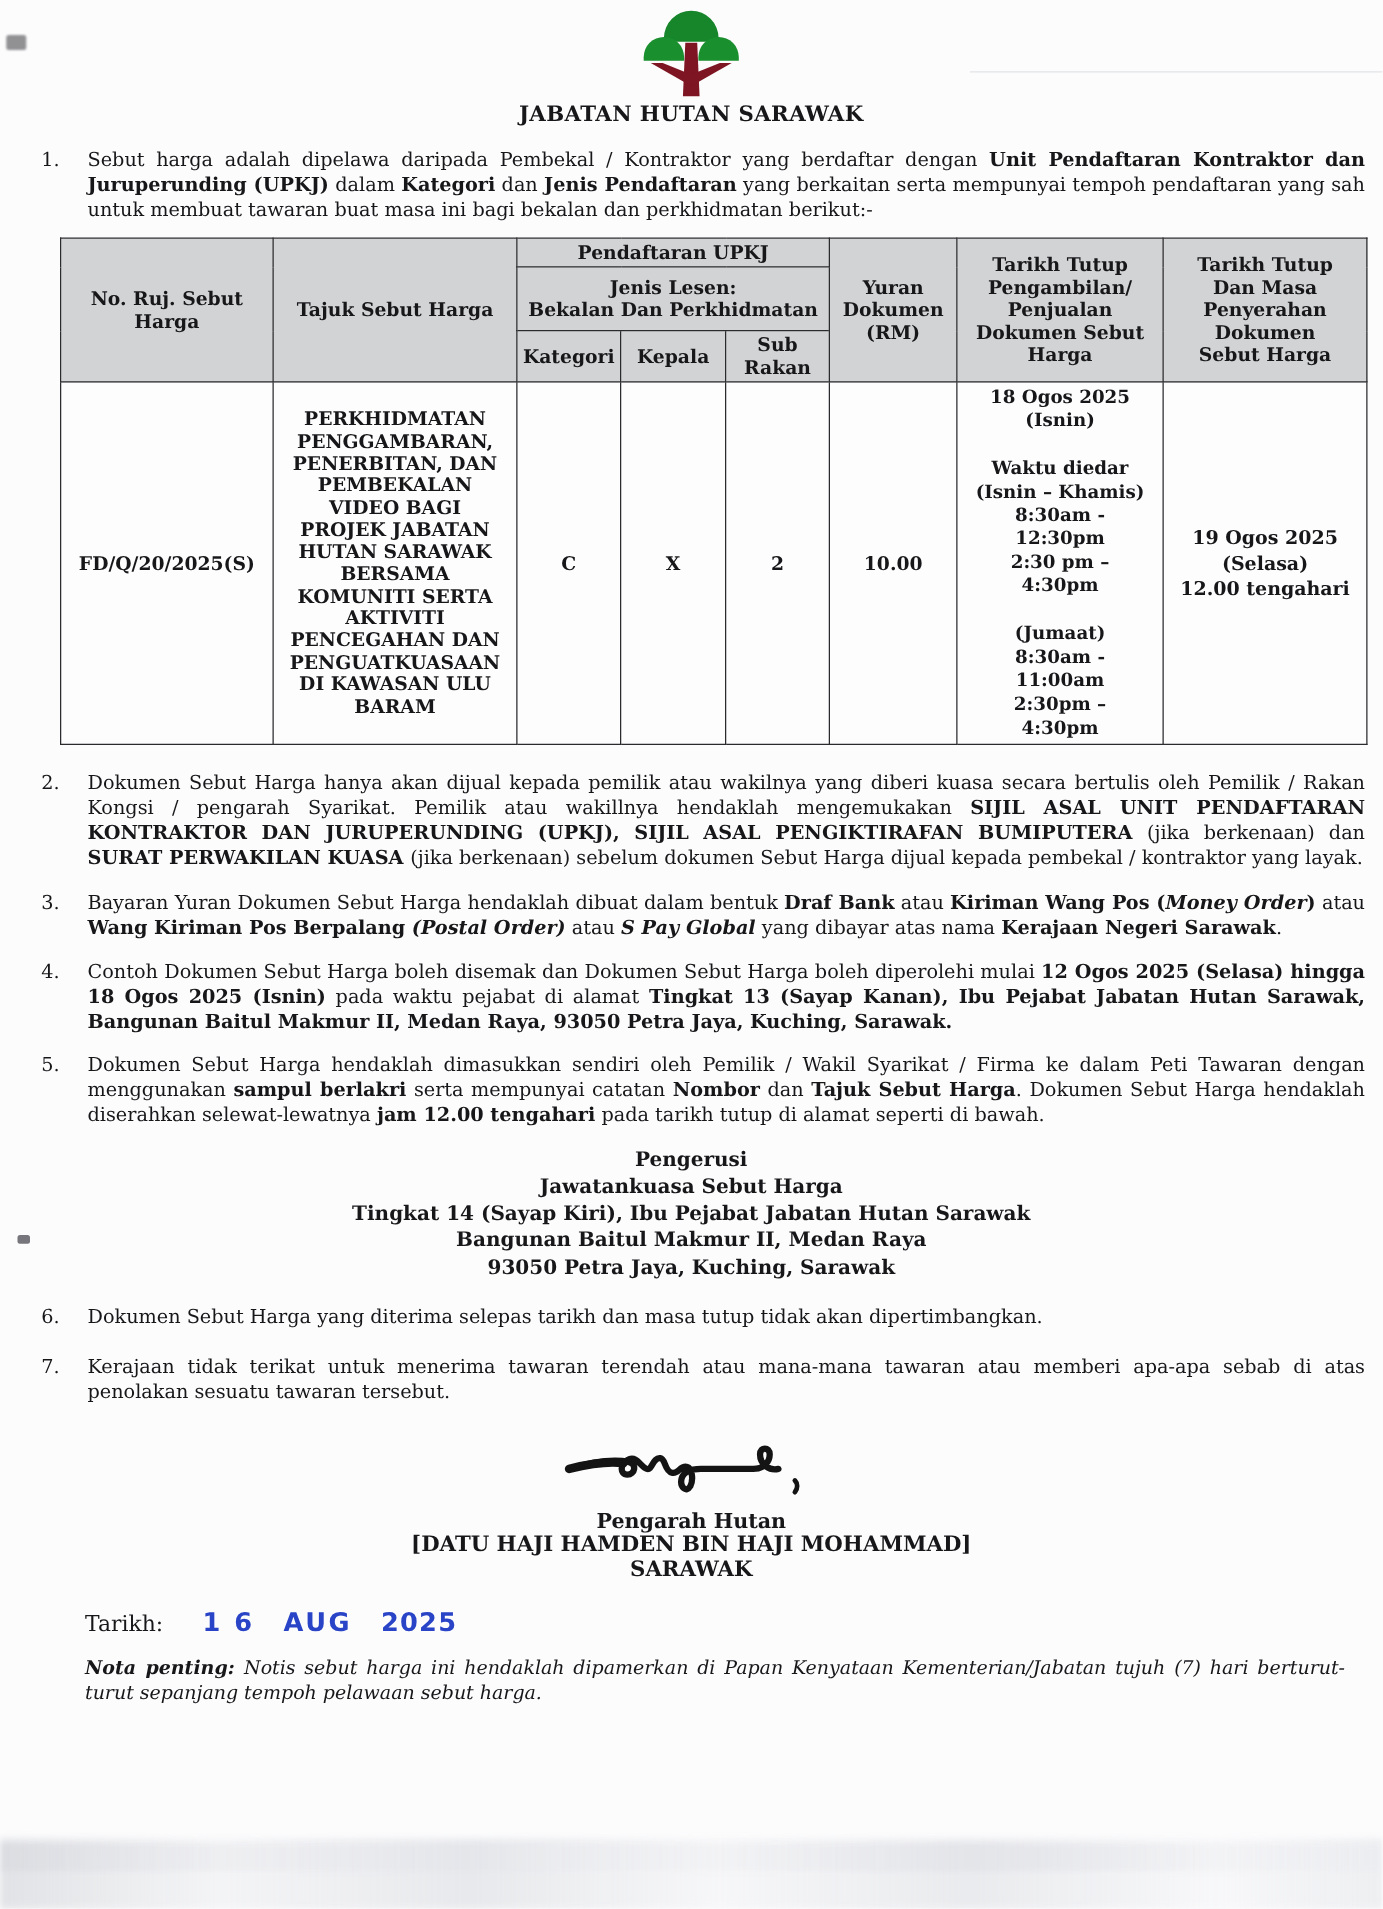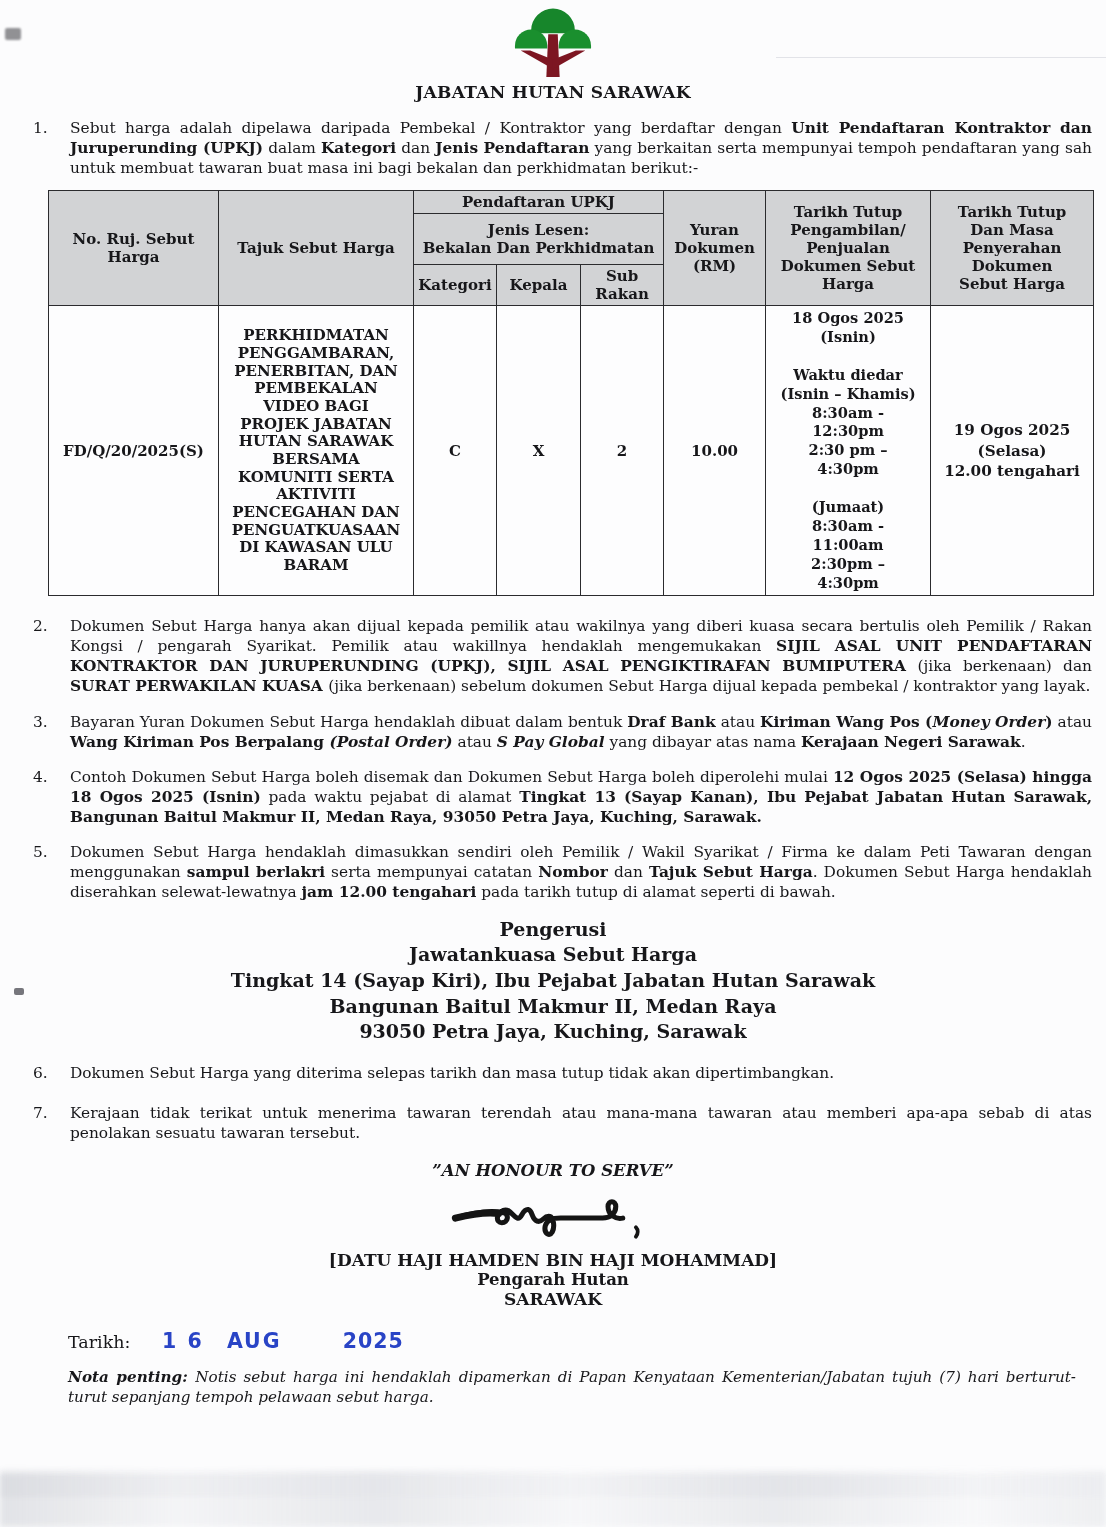--- a/index.html
+++ b/index.html
@@ -34,36 +34,36 @@
   table.quote th, table.quote td{
     border:1.6px solid #2b2b2e; padding:2px 4px; vertical-align:middle;
   }
   table.quote thead th{ background:#d2d3d5; line-height:1.2; }
   .preline{ white-space:pre-line; }
   .tajuk-cell{ font-size:15px; line-height:1.18; }
   .times-cell{ font-size:14.6px; line-height:1.3; }
   .penyerahan-cell{ font-size:15.2px; line-height:1.35; }
 
   .center-block{ text-align:center; font-weight:bold; }
-  .addr{ font-size:19px; line-height:1.35; margin-top:15px; }
+  .addr{ font-size:16px; line-height:1.35; margin-top:15px; }
   .motto1{ font-size:17px; word-spacing:9px; letter-spacing:.3px; }
   .motto2{ font-size:16.5px; font-style:italic; margin-top:3px; }
   .sig-wrap{ text-align:center; margin-top:4px; }
   .name1{ font-size:17px; }
   .name2{ font-size:16.5px; }
   .name3{ font-size:17px; }
   .tarikh-line{ padding-left:68px; margin-top:20px; font-size:17.5px; }
   .stamp{
     display:inline-block; margin-left:26px;
     font-family:"DejaVu Sans", sans-serif;
     font-weight:bold; font-size:20.5px;
     color:#2944c6; letter-spacing:2px;
   }
   .stamp span{ margin-right:14px; }
-  .stamp .yr{ letter-spacing:1px; margin-right:0;margin-left:38px; }
+  .stamp .yr{ letter-spacing:1px; margin-right:0; }
   .nota{
     padding-left:68px; padding-right:30px;
     margin-top:14px; font-size:15.2px; line-height:1.35;
     text-align:justify;
   }
   .scan-bottom{
     position:absolute; left:0; right:0; bottom:0; height:56px;
     background:
       linear-gradient(90deg, rgba(186,189,197,.40) 0%, rgba(214,216,222,.20) 16%,
         rgba(196,199,207,.36) 34%, rgba(221,223,228,.16) 52%,
@@ -215,31 +215,30 @@
   <span class="num">6.</span>
   <span><span>Dokumen Sebut Harga yang diterima selepas tarikh dan masa tutup tidak akan dipertimbangkan.</span></span>
 </div>
 
 <div class="para mt20">
   <span class="num">7.</span>
   <span><span>Kerajaan tidak terikat untuk menerima tawaran terendah atau mana-mana tawaran atau memberi apa-apa sebab di atas penolakan sesuatu tawaran tersebut.</span></span>
 </div>
 
 <div class="center-block mt18">
-  <div class="motto2">”AN HONOUR TO SERVE”</div>
 </div>
 
 <div class="sig-wrap">
   <svg width="270" height="62" viewBox="0 0 280 80" aria-hidden="true">
     <path d="M14,44 C40,36 62,34 76,37 C84,39 82,50 74,50 C66,50 66,38 76,34 C84,31 88,42 94,44 C100,46 100,32 108,33 C114,34 112,46 120,48 C127,50 128,40 136,42 C140,43 143,54 139,62 C135,69 128,63 130,54 C132,47 140,44 150,44 L204,44 C214,44 221,38 221,29 C221,21 211,21 211,29 C211,40 221,46 230,44" fill="none" stroke="#141414" stroke-width="6.5" stroke-linecap="round" stroke-linejoin="round"></path>
     <path d="M14,44 C38,38 56,36 70,38" fill="none" stroke="#141414" stroke-width="9" stroke-linecap="round"></path>
     <path d="M247,56 C250,59 250,64 247,68" fill="none" stroke="#141414" stroke-width="5" stroke-linecap="round"></path>
   </svg>
+  <div class="center-block name2">Pengarah Hutan</div>
   <div class="center-block name1">[DATU HAJI HAMDEN BIN HAJI MOHAMMAD]</div>
-  <div class="center-block name2">Pengarah Hutan</div>
   <div class="center-block name3">SARAWAK</div>
 </div>
 
 <div class="tarikh-line">
   <span>Tarikh:</span>
   <span class="stamp">
     <span>1 6</span>
     <span>AUG</span>
     <span class="yr">2025</span>
   </span>

